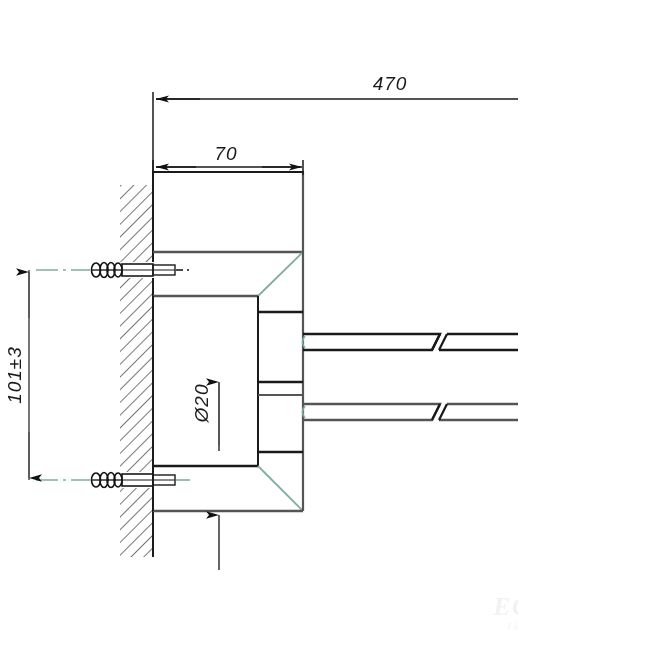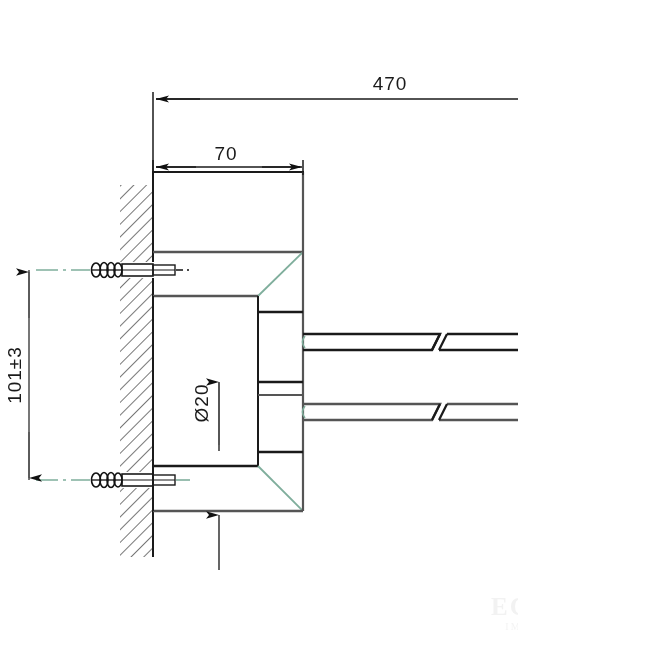--- a/index.html
+++ b/index.html
@@ -10,20 +10,21 @@
   }
   body {
     font-family: "Liberation Sans", sans-serif;
   }
   #drawing-root {
     position: relative;
     width: 518px;
     height: 650px;
     background: #ffffff;
     overflow: hidden;
+    font-style: italic;
   }
   #drawing-svg {
     position: absolute;
     top: 0;
     left: 0;
     width: 650px;
     height: 650px;
     display: block;
   }
   .dim-text {

